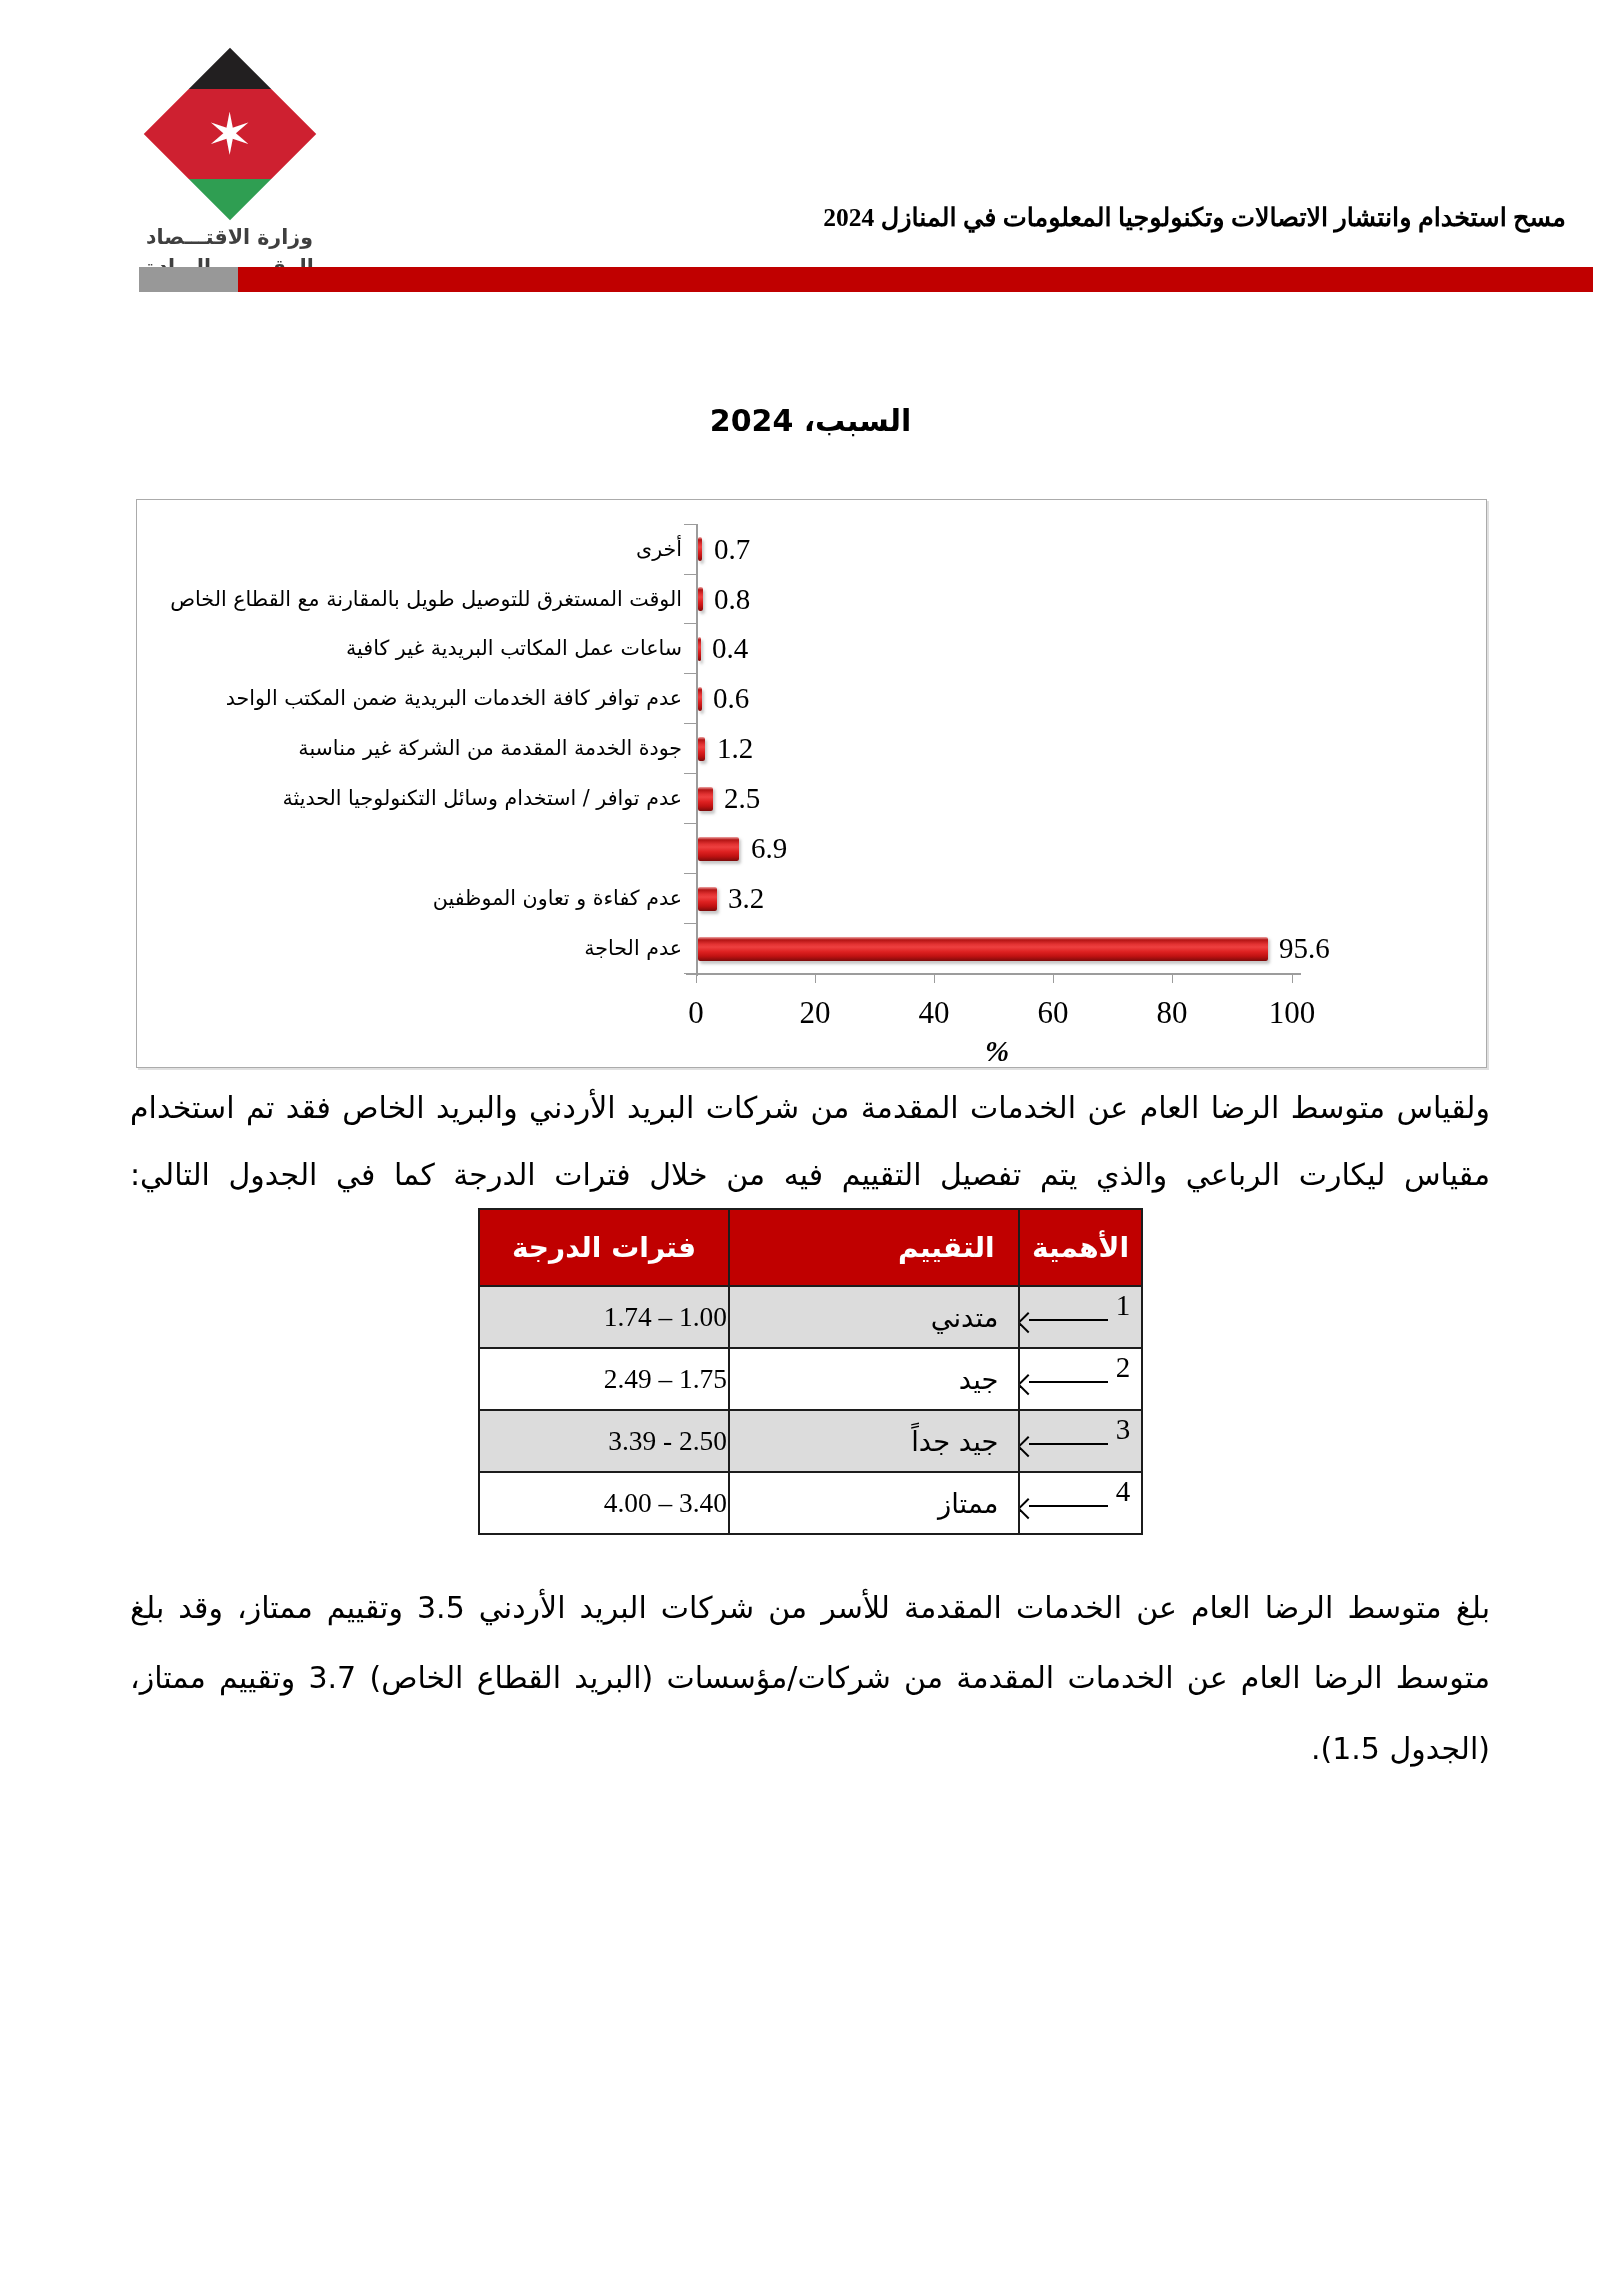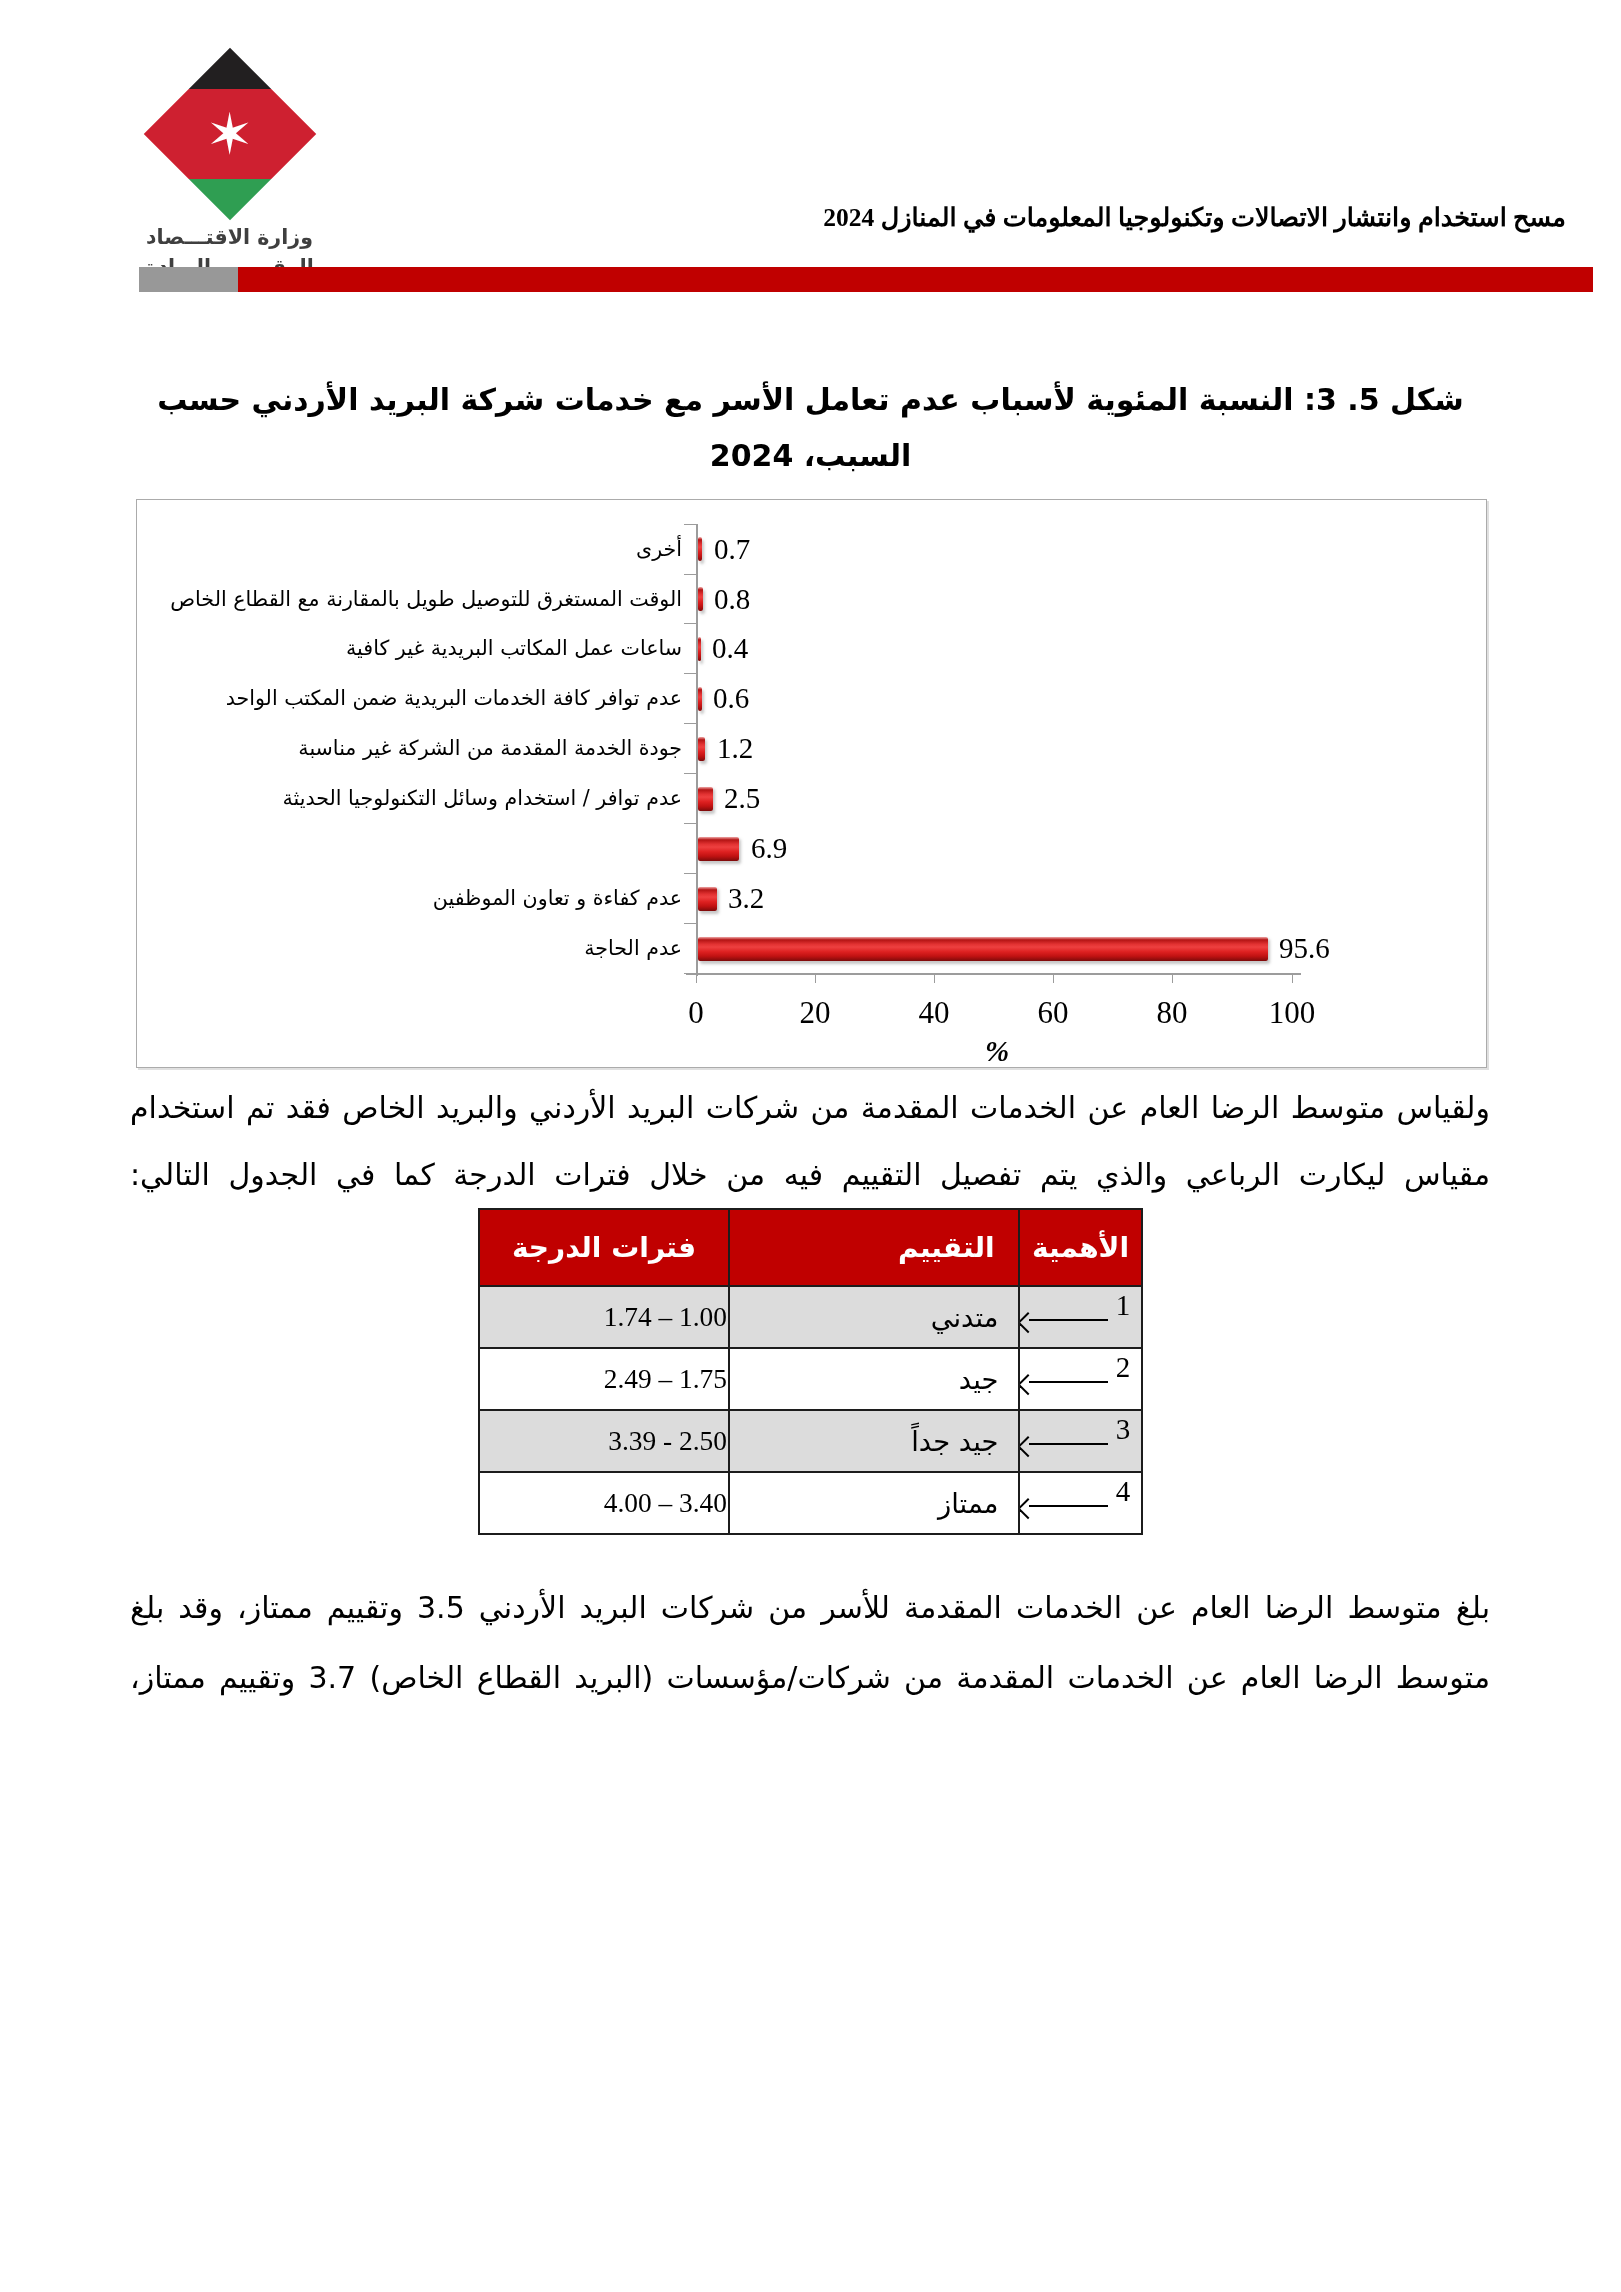--- a/index.html
+++ b/index.html
@@ -86,21 +86,20 @@
       <div>الرقمـي والريادة</div>
     </div>
   </div>
 
   <div class="survey-title">مسح استخدام وانتشار الاتصالات وتكنولوجيا المعلومات في المنازل 2024</div>
 
   <div class="accent-block"></div>
   <div class="accent-bar"></div>
 
   <div class="fig-caption">
-    <div class="line1">شكل 5. 3: النسبة المئوية لأسباب عدم تعامل الأسر مع خدمات شركة البريد الأردني حسب</div>
     <div class="line2">السبب، 2024</div>
   </div>
 
   <div class="chart-box">
     <div class="plot">
       <div class="y-axis-line"></div>
       <div class="x-axis-line"></div>
       <div class="xlabel">%</div>
     <div class="cat-label" style="top: 23.5px;">أخرى</div>
         <div class="bar" style="left: 561px; top: 37px; width: 4.2px;"></div>
@@ -208,17 +207,18 @@
             </div>
           </td>
         <td class="td-rating">ممتاز</td>
         <td class="td-interval">4.00 – 3.40</td>
       </tr>
     </tbody>
   </table>
 
   <div class="para-line" style="top:1590px">بلغ متوسط الرضا العام عن الخدمات المقدمة للأسر من شركات البريد الأردني 3.5 وتقييم ممتاز، وقد بلغ</div>
   <div class="para-line" style="top:1660px">متوسط الرضا العام عن الخدمات المقدمة من شركات/مؤسسات (البريد القطاع الخاص) 3.7 وتقييم ممتاز،</div>
+  <div class="para-line last" style="top:1731px">(الجدول 1.5).</div>
 
   <div class="page-number">48</div>
 
 </div>
 
 
 </body></html>

